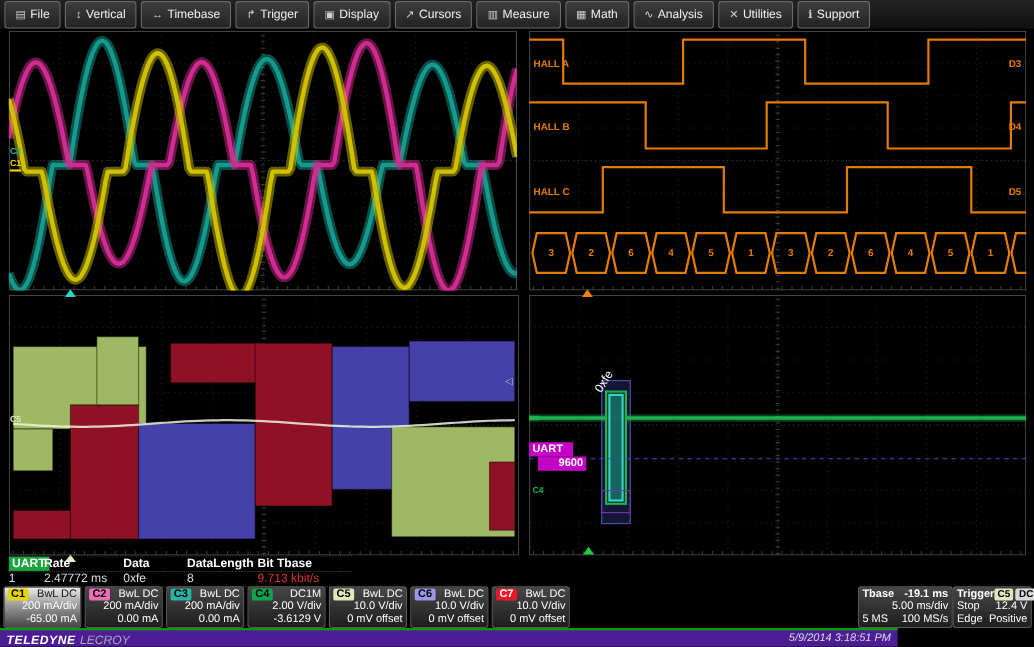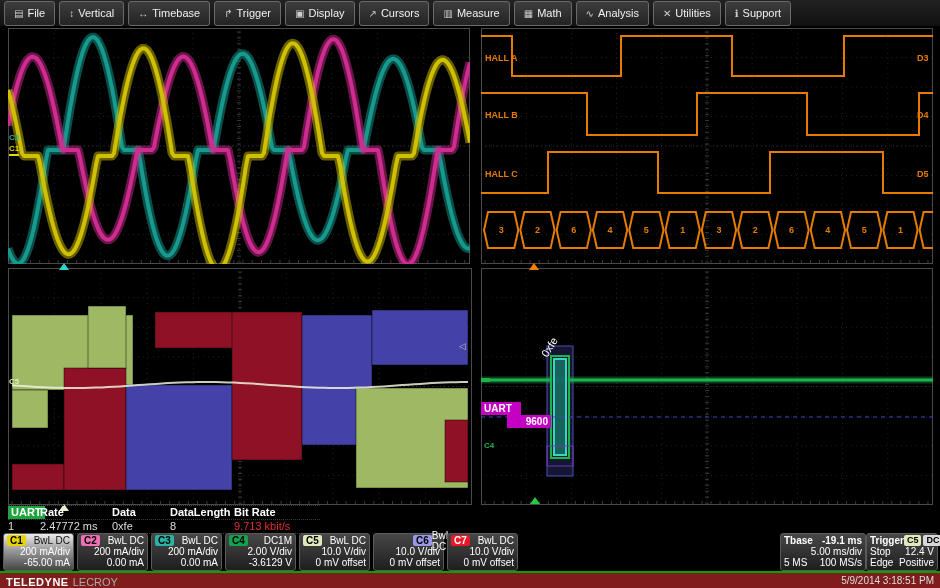--- a/index.html
+++ b/index.html
@@ -43,23 +43,23 @@
     font-size:10px;color:#fff;line-height:11px;}
   .dbox.sel{background:linear-gradient(#ececec,#9a9a9a 45%,#464646);}
   .dbox.sel .r1txt{color:#111;}
   .drow{display:flex;justify-content:space-between;align-items:center;height:11px;}
   .drow .right{margin-left:auto;}
   .cbadge{display:inline-block;padding:0 3px;border-radius:2px;font-weight:bold;font-size:10px;line-height:11px;}
   .dig-ic{color:#f08000;border:1px solid #f08000;background:#2a1800;font-size:8px;line-height:9px;padding:0 2px;border-radius:2px;}
   .bold{font-weight:bold;}
 
   
-  .footer{position:absolute;left:0;top:571px;width:940px;height:17px;background:#7f1d1d;
+  .footer{position:absolute;left:0;top:571px;width:816px;height:17px;background:#4c1d95;
     border-top:2px solid #00a400;box-sizing:border-box;display:flex;justify-content:space-between;
-    align-items:center;padding:0 6px;color:#fff;}
+    align-items:center;padding:0 6px;color:#fff;font-style:italic;}
   .brand b{font-size:11px;letter-spacing:.5px;} .brand span{color:#aaa;font-size:11px;margin-left:4px;}
   .dt{font-size:10px;color:#ddd;}
 </style>
 </head>
 <body>
 
 <div class="app">
 
   <div class="menubar">
     <div class="mbtn">
@@ -628,29 +628,29 @@
   <div class="chmark" style="left:484px;top:442px;color:#1db24e;">C4</div>
   <div class="lvl-marker" style="left:459px;top:342px;">◁</div>
 
   <div class="tri" style="left:59px;top:263px;border-bottom:7px solid #2ad5c8;"></div>
   <div class="tri" style="left:529px;top:263px;border-bottom:7px solid #f08000;"></div>
   <div class="tri" style="left:59px;top:504px;border-bottom:7px solid #e8f0d0;"></div>
   <div class="tri" style="left:530px;top:497px;border-bottom:7px solid #22cc44;"></div>
 
   <div class="decode-rot" style="left:549px;top:347px;">0xfe</div>
   <div class="uart-badge" style="left:481px;top:402px;width:34px;">UART</div>
-  <div class="uart-badge" style="left:507px;top:415px;width:38px;text-align:right;">9600</div>
+  <div class="uart-badge" style="left:489px;top:415px;width:38px;text-align:right;">9600</div>
 
   <div class="uart-table">
     <div class="ut-row ut-head">
       <div class="ut-c0"><span class="ut-badge">UART</span></div>
       <div class="ut-c1">Rate</div>
       <div class="ut-c2">Data</div>
       <div class="ut-c3">DataLength</div>
-      <div class="ut-c4">Bit Rate</div>
+      <div class="ut-c4">Bit Tbase</div>
     </div>
     <div class="ut-row">
       <div class="ut-c0">1</div>
       <div class="ut-c1">2.47772 ms</div>
       <div class="ut-c2">0xfe</div>
       <div class="ut-c3">8</div>
       <div class="ut-c4 bitrate">9.713 kbit/s</div>
     </div>
   </div>
 
@@ -710,21 +710,21 @@
         </div>
       <div class="drow">
           <span class="right">10.0 V/div</span>
         </div>
       <div class="drow">
           <span class="right">0 mV offset</span>
         </div>
     </div>
     <div class="dbox" style="left:373px;width:63px;">
       <div class="drow">
-          <span class="cbadge" style="background:#9a97e8;color:#000;margin-left:36px;">C6</span>
+          <span class="cbadge" style="background:#9a97e8;color:#000;">C6</span>
           <span class="right">BwL DC</span>
         </div>
       <div class="drow">
           <span class="right">10.0 V/div</span>
         </div>
       <div class="drow">
           <span class="right">0 mV offset</span>
         </div>
     </div>
     <div class="dbox" style="left:447px;width:63px;">

